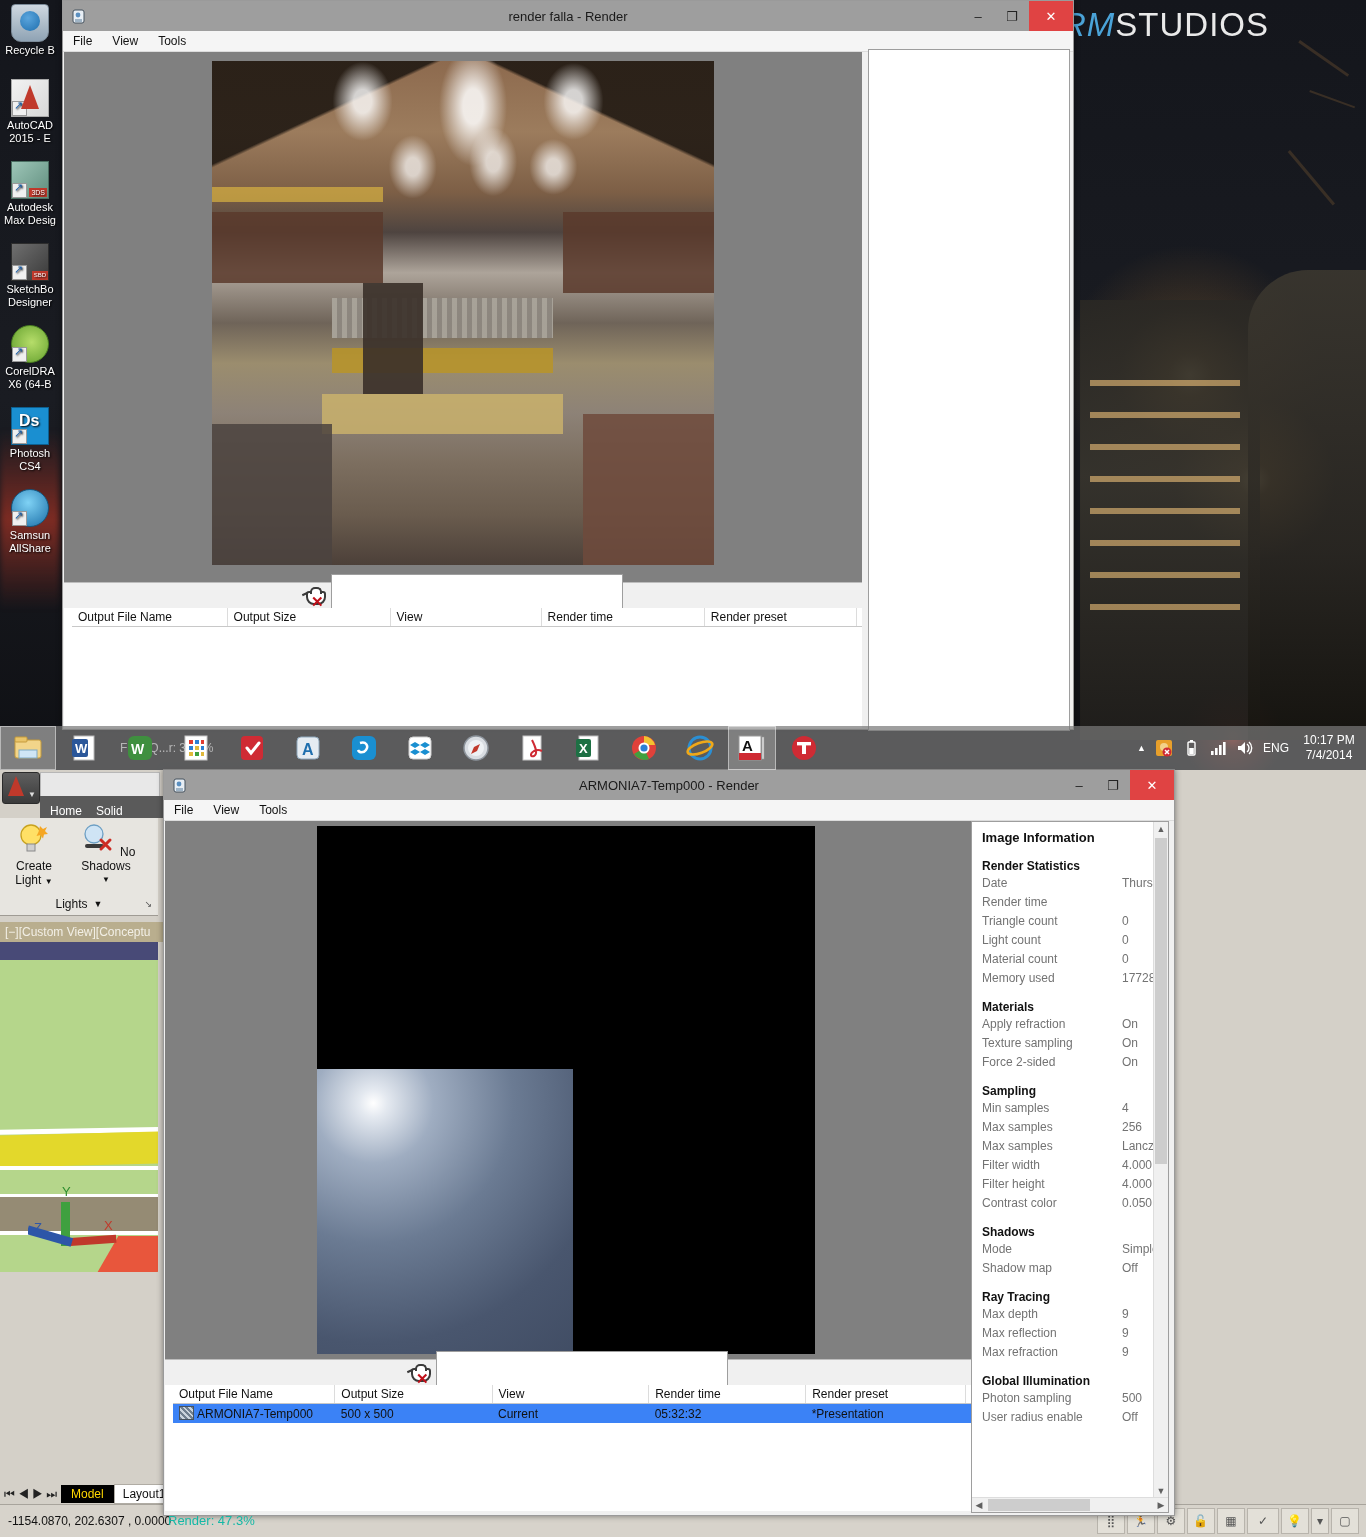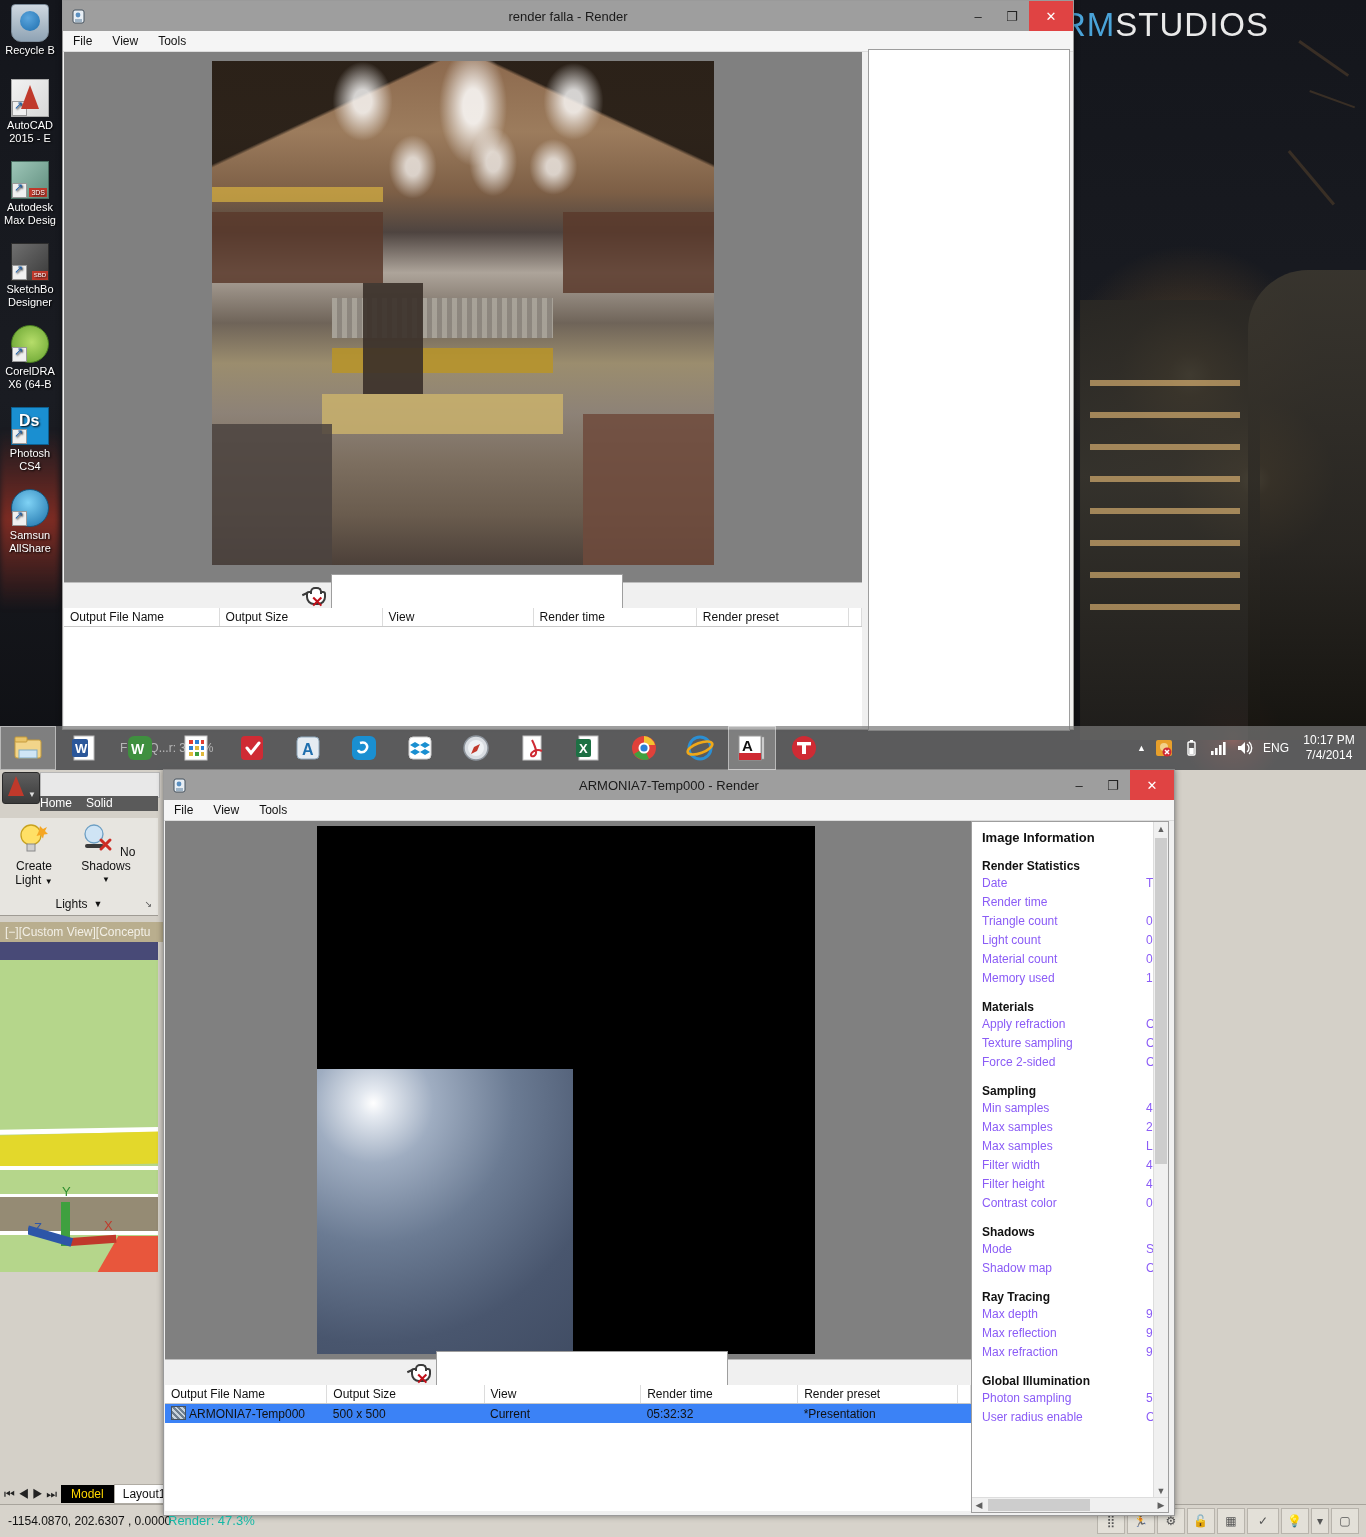--- a/index.html
+++ b/index.html
@@ -21,21 +21,21 @@
   #desktop .bldg2{position:absolute;left:1248px;top:270px;width:118px;height:470px;
     background:linear-gradient(180deg,#3b372f 0%,#2a2722 60%,#16140f 100%);opacity:.9;
     border-top-left-radius:60px;}
   #desktop .win-row{position:absolute;background:rgba(255,205,130,.55);height:6px;}
   #desktop .treebranch{position:absolute;background:rgba(70,55,40,.75);transform-origin:0 0;}
   #desktop .lightstripe{position:absolute;left:0;top:430px;width:60px;height:180px;
     background:linear-gradient(180deg,rgba(190,40,30,.0),rgba(210,60,40,.55),rgba(150,30,25,.0));filter:blur(3px);}
 
   .logo-rm{position:absolute;left:1062px;top:6px;font-size:33px;letter-spacing:1px;
     font-family:"Liberation Sans",sans-serif;color:#e9e9e9;white-space:nowrap;}
-  .logo-rm .r{color:#4aa3d8;}
+  .logo-rm .r{color:#4aa3d8;font-style:italic;}
 
   
   .desk-icons{position:absolute;left:0;top:0;width:60px;}
   .dicon{width:60px;margin-top:6px;text-align:center;color:#fff;font-size:11px;line-height:13px;
     text-shadow:1px 1px 2px #000;overflow:hidden;}
   .dicon .glyph{width:36px;height:36px;margin:0 auto 2px;position:relative;display:block;}
   .dicon .lbl{display:block;white-space:nowrap;}
 
   .ico-recycle{background:linear-gradient(180deg,#cfd8e0,#8fa3b4);border-radius:4px 4px 10px 10px;
     border:1px solid #7c8b99;}
@@ -84,36 +84,36 @@
   .teapot .spout{position:absolute;left:-1px;top:7px;width:6px;height:2px;background:#3a3a3a;
     transform:rotate(-25deg);}
   .teapot .xmark{position:absolute;left:8px;top:9px;color:#c0101a;font-size:15px;font-weight:bold;line-height:13px;}
   .pbars{width:290px;border:1px solid #9e9e9e;background:#fff;}
   .pbar{height:8px;margin:1px;background:#efefef;position:relative;}
   .pbar i{display:block;height:100%;background:#4a4a4a;}
   .pbar.seg:after{content:"";position:absolute;inset:0;
     background:linear-gradient(90deg,transparent 0 32.8%,#9e9e9e 32.8% 33.1%,transparent 33.1% 65.6%,#9e9e9e 65.6% 65.9%,transparent 65.9% 100%);}
 
   
-  table.flist{border-collapse:collapse;width:100%;font-size:12px;color:#111;}
+  table.flist{border-collapse:collapse;width:100%;font-size:12px;color:#111;margin-left:8px;}
   table.flist th{text-align:left;font-weight:normal;padding:2px 6px;border-right:1px solid #dcdcdc;
     border-bottom:1px solid #c8c8c8;background:#fff;}
   table.flist td{padding:2px 6px;white-space:nowrap;}
   tr.sel td{background:#3399ff;color:#fff;}
   .ficon{display:inline-block;width:13px;height:12px;vertical-align:-2px;margin-right:3px;position:relative;}
   .ficon.img{background:repeating-linear-gradient(45deg,#6f7f8f 0 2px,#c9d3dc 2px 4px);border:1px solid #46525e;}
   .ficon.doc{background:#fff;border:1px solid #6c6c6c;}
   .ficon.doc:after{content:"✓";position:absolute;left:2px;top:-3px;color:#1a9a33;font-size:11px;font-weight:bold;}
 
   
   .infopanel{position:absolute;background:#fff;border:1px solid #9e9e9e;overflow:hidden;}
   .info-scroll{position:absolute;left:0;top:0;right:14px;bottom:14px;overflow:hidden;padding:8px 0 0 10px;}
   .info-h1{font-weight:bold;font-size:13px;color:#111;margin-bottom:14px;}
   .info-h2{font-weight:bold;font-size:12px;color:#111;margin:12px 0 1px;}
-  .info-row{display:flex;font-size:12px;color:#8b5cf6;line-height:19px;white-space:nowrap;gap:24px;}
+  .info-row{display:flex;font-size:12px;color:#737373;line-height:19px;white-space:nowrap;}
   .info-row .k{width:140px;flex:0 0 140px;}
   .info-row .v{flex:1 1 auto;overflow:hidden;}
   .vsb{position:absolute;right:0;top:0;bottom:14px;width:14px;background:#f0f0f0;border-left:1px solid #ddd;}
   .vsb .arr{height:14px;text-align:center;line-height:14px;color:#606060;font-size:9px;}
   .vsb .thumb{position:absolute;left:1px;right:1px;background:#cdcdcd;}
   .hsb{position:absolute;left:0;right:0;bottom:0;height:14px;background:#f0f0f0;border-top:1px solid #ddd;}
   .hsb .arr{position:absolute;top:0;width:14px;height:14px;text-align:center;line-height:14px;color:#606060;font-size:9px;}
   .hsb .thumb{position:absolute;top:1px;bottom:1px;background:#cdcdcd;}
 
   
@@ -128,22 +128,22 @@
   .lang{color:#fff;font-size:12px;}
 
   
   #acad{position:absolute;left:0;top:770px;width:1366px;height:767px;background:#d4d0c8;}
   .acad-appbtn{position:absolute;left:2px;top:2px;width:36px;height:30px;
     background:linear-gradient(180deg,#5f5f5f,#3a3a3a);border:1px solid #2b2b2b;border-radius:3px;}
   .acad-appbtn .a{position:absolute;left:5px;top:3px;border-left:8px solid transparent;
     border-right:8px solid transparent;border-bottom:20px solid #c0392b;}
   .acad-appbtn .cv{position:absolute;right:3px;bottom:4px;color:#ddd;font-size:8px;}
   .qat{position:absolute;left:40px;top:2px;width:118px;height:24px;background:#e8e8e8;border:1px solid #b7b7b7;}
-  .ribbon-tabs{position:absolute;left:40px;top:26px;width:118px;height:15px;background:#5a5a5a;
-    display:flex;align-items:flex-start;gap:14px;color:#fff;font-size:12px;}
+  .ribbon-tabs{position:absolute;left:40px;top:26px;width:118px;height:22px;background:#5a5a5a;
+    display:flex;align-items:flex-end;gap:14px;padding-left:10px;color:#fff;font-size:12px;}
   .ribbon{position:absolute;left:0;top:48px;width:158px;height:75px;background:#e7e5e0;
     border-bottom:1px solid #b9b5ad;}
   .rb-btn{position:absolute;top:4px;width:64px;text-align:center;font-size:12px;color:#111;line-height:14px;}
   .rb-btn .gl{width:40px;height:34px;margin:0 auto 2px;position:relative;}
   .ribbon-panel-label{position:absolute;left:0;top:123px;width:158px;height:22px;background:#e7e5e0;
     border-bottom:1px solid #9f9b94;display:flex;align-items:center;justify-content:center;gap:6px;
     font-size:12px;color:#111;}
   .vp-label{position:absolute;left:0;top:152px;width:158px;height:20px;background:#b9ae8e;color:#f2efe6;
     font-size:12px;padding-left:5px;line-height:20px;white-space:nowrap;overflow:hidden;}
   .vp-left{position:absolute;left:0;top:172px;width:158px;height:330px;overflow:hidden;background:#b5d68b;}

